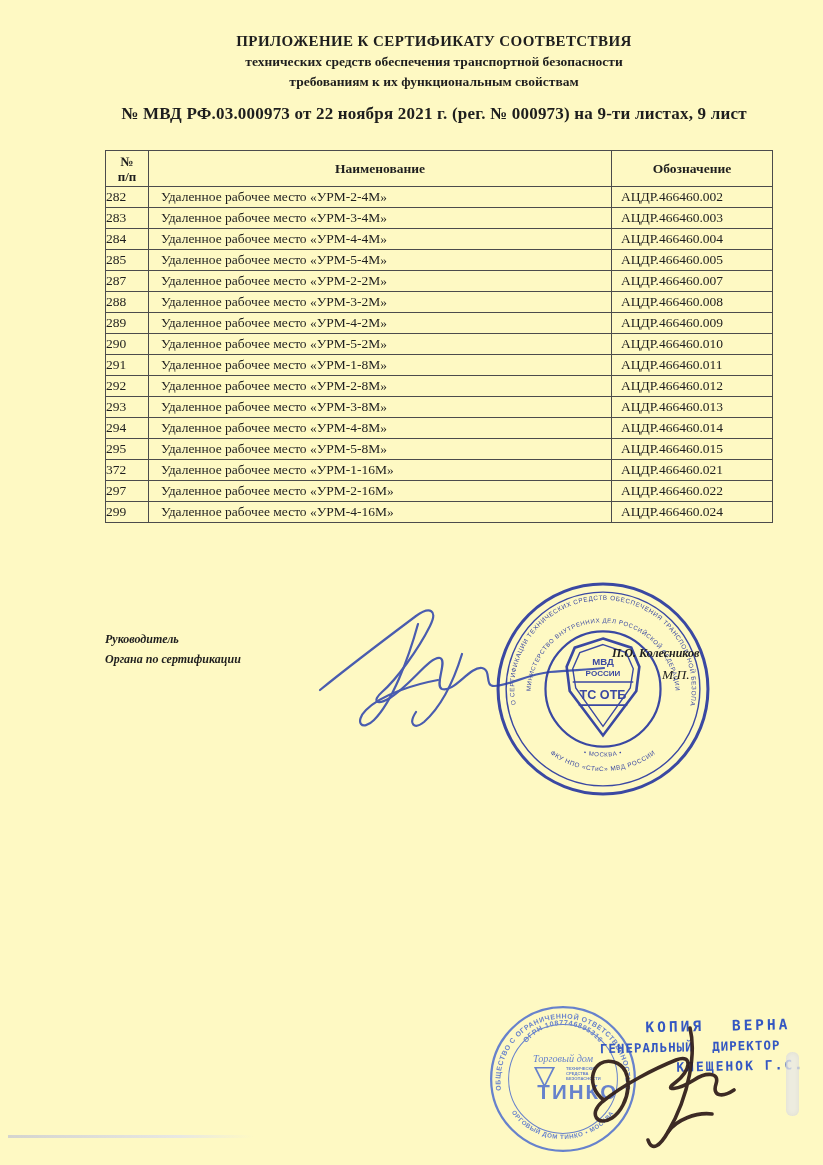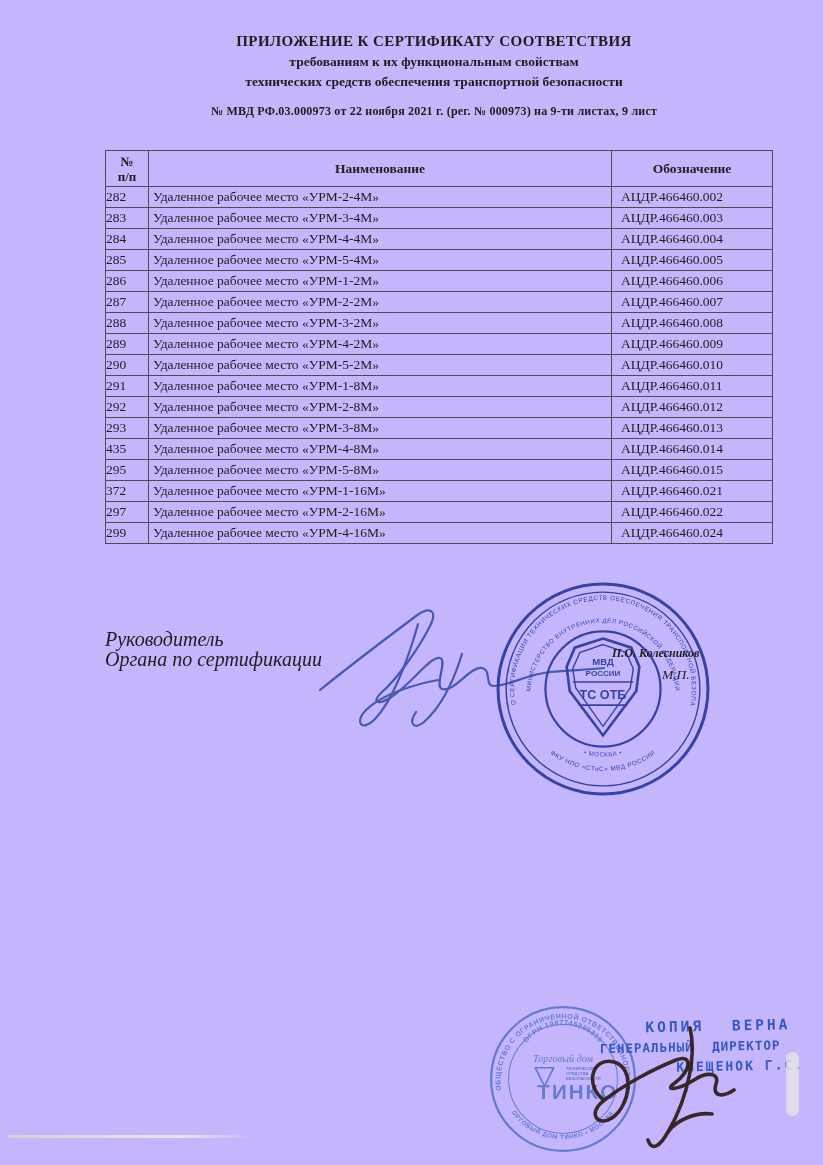--- a/index.html
+++ b/index.html
@@ -1,43 +1,43 @@
 <!DOCTYPE html>
 <html><head>
 <meta charset="utf-8">
 <style>
   html,body { margin:0; padding:0; background:#ffffff; }
   .page {
     position:relative; width:823px; height:1165px;
-    background:#c4b5fd; overflow:hidden;
+    background:#fef9c3; overflow:hidden;
     font-family:"Liberation Serif", serif; color:#1e1e1e;
   }
   
   .doc-header { position:absolute; left:105px; top:0; width:658px; text-align:center; }
   .t1 { margin-top:33px; font-size:15px; font-weight:bold; letter-spacing:.4px; }
   .t2 { margin-top:4px; font-size:13.5px; font-weight:bold; }
-  .reg { margin-top:14px; font-size:12px; font-weight:bold; letter-spacing:.2px; }
+  .reg { margin-top:14px; font-size:17px; font-weight:bold; letter-spacing:.2px; }
   
   table.items {
     position:absolute; left:105px; top:150px; width:658px;
     border-collapse:collapse; table-layout:fixed; font-size:13.5px;
   }
   .items th, .items td { border:1px solid #4c4c4c; overflow:hidden; white-space:nowrap; }
   .items thead th { height:33px; font-weight:bold; vertical-align:middle; }
   .items .col-num  { width:40px; }
   .items .col-name { width:460px; }
   .items .col-code { width:158px; }
   .items thead .numhdr div { line-height:15px; font-size:13px; }
   .items tbody td { height:20px; line-height:20px; padding:0; }
   .items tbody td:nth-child(1) { }
-  .items tbody td:nth-child(2) { padding-left:4px; }
+  .items tbody td:nth-child(2) { padding-left:12px; }
   .items tbody td:nth-child(3) { padding-left:9px; }
   
-  .role { position:absolute; left:105px; top:629px; font-weight:normal; font-style:italic;
-          font-size:20px; line-height:20px; }
+  .role { position:absolute; left:105px; top:629px; font-weight:bold; font-style:italic;
+          font-size:12px; line-height:20px; }
   .signer { position:absolute; left:612px; top:646px; font-weight:bold; font-style:italic;
             font-size:12px; white-space:nowrap; }
   .mp { position:absolute; left:662px; top:667px; font-style:italic; font-size:13.5px; }
   .blue-sig { position:absolute; left:312px; top:594px; width:300px; height:150px; }
   .mvd-stamp { position:absolute; left:492px; top:578px; width:222px; height:222px; opacity:.93; }
   
   .tinko-stamp { position:absolute; left:486px; top:1002px; width:154px; height:154px; opacity:.92; }
   .copy-stamp { position:absolute; left:600px; top:1018px; width:215px; height:70px;
                 transform:rotate(-1.2deg); color:#3457c2;
                 font-family:"DejaVu Sans Mono", monospace; font-weight:bold; }
@@ -54,22 +54,22 @@
   
   .ring-sm { font-family:"Liberation Sans", sans-serif; letter-spacing:.6px; }
 </style>
 </head>
 <body>
 
 <div class="page">
 
   <header class="doc-header">
     <div class="t1">ПРИЛОЖЕНИЕ К СЕРТИФИКАТУ СООТВЕТСТВИЯ</div>
+    <div class="t2">технических средств обеспечения транспортной безопасности</div>
     <div class="t2">требованиям к их функциональным свойствам</div>
-    <div class="t2">технических средств обеспечения транспортной безопасности</div>
     <div class="reg">№ МВД РФ.03.000973 от 22 ноября 2021 г. (рег. № 000973) на 9-ти листах, 9 лист</div>
   </header>
 
   <table class="items">
     <thead>
       <tr>
         <th class="col-num numhdr">
           <div>№</div>
           <div>п/п</div>
         </th>
@@ -92,25 +92,20 @@
           <td>284</td>
           <td>Удаленное рабочее место «УРМ-4-4М»</td>
           <td>АЦДР.466460.004</td>
         </tr>
         <tr>
           <td>285</td>
           <td>Удаленное рабочее место «УРМ-5-4М»</td>
           <td>АЦДР.466460.005</td>
         </tr>
         <tr>
-          <td>286</td>
-          <td>Удаленное рабочее место «УРМ-1-2М»</td>
-          <td>АЦДР.466460.006</td>
-        </tr>
-        <tr>
           <td>287</td>
           <td>Удаленное рабочее место «УРМ-2-2М»</td>
           <td>АЦДР.466460.007</td>
         </tr>
         <tr>
           <td>288</td>
           <td>Удаленное рабочее место «УРМ-3-2М»</td>
           <td>АЦДР.466460.008</td>
         </tr>
         <tr>
@@ -132,21 +127,21 @@
           <td>292</td>
           <td>Удаленное рабочее место «УРМ-2-8М»</td>
           <td>АЦДР.466460.012</td>
         </tr>
         <tr>
           <td>293</td>
           <td>Удаленное рабочее место «УРМ-3-8М»</td>
           <td>АЦДР.466460.013</td>
         </tr>
         <tr>
-          <td>435</td>
+          <td>294</td>
           <td>Удаленное рабочее место «УРМ-4-8М»</td>
           <td>АЦДР.466460.014</td>
         </tr>
         <tr>
           <td>295</td>
           <td>Удаленное рабочее место «УРМ-5-8М»</td>
           <td>АЦДР.466460.015</td>
         </tr>
         <tr>
           <td>372</td>

